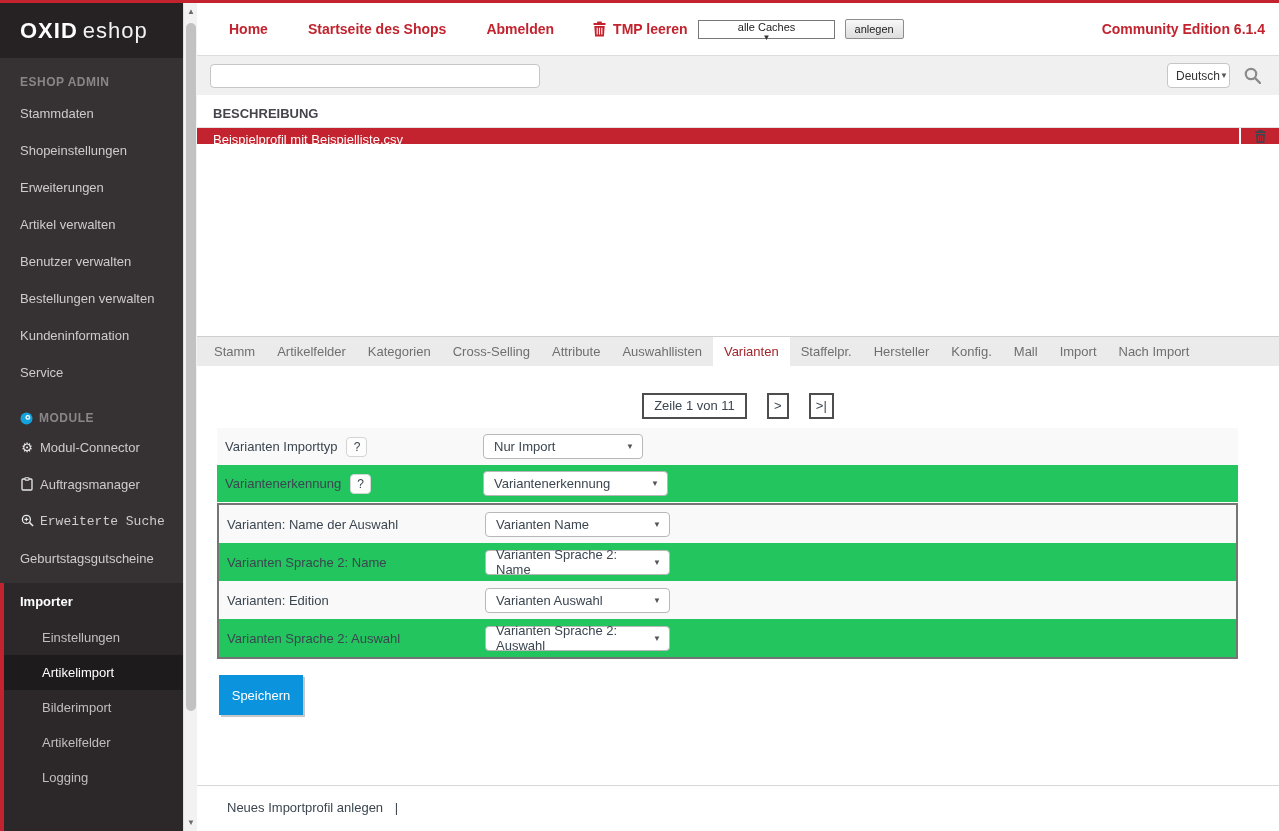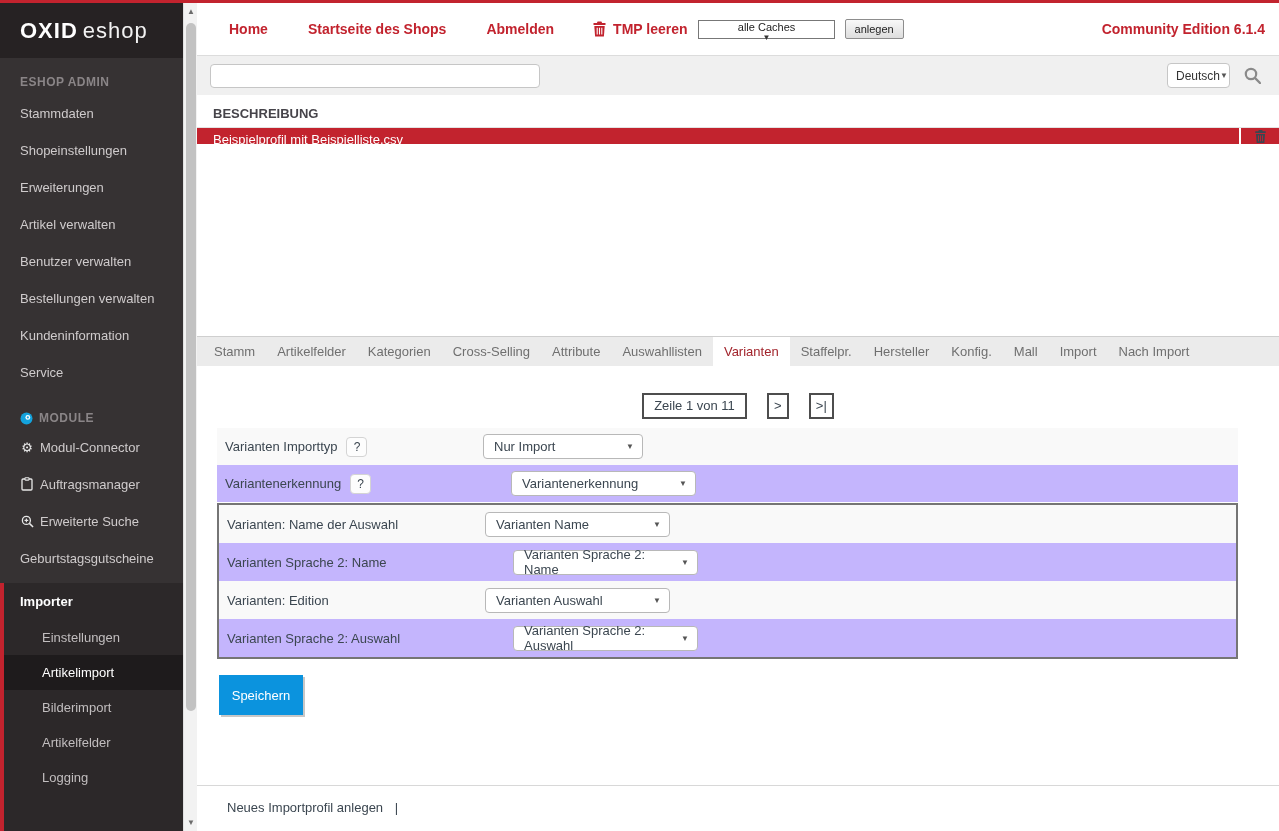--- a/index.html
+++ b/index.html
@@ -62,21 +62,21 @@
   .tab { padding:0 11px; line-height:30px; color:#6f6f6f; font-size:13px; cursor:pointer; white-space:nowrap; }
   .tab.active { background:#fff; color:#a2242c; }
 
   .pagination { margin-top:27px; flex:none; display:flex; justify-content:center; align-items:center; gap:20px; }
   .pg-status { border:2px solid #4d4d4d; height:26px; line-height:22px; padding:0 10px; font-size:13px; color:#3b4650; background:#fff; }
   .pg-btn { border:2px solid #4d4d4d; height:26px; line-height:22px; min-width:22px; text-align:center; padding:0 5px; font-size:13px; color:#3b4650; background:#fff; cursor:pointer; }
 
   .form { margin:9px 20px 0 20px; width:1021px; }
   .frow { height:37px; display:flex; align-items:center; padding-left:8px; }
   .frow.light { background:#f9f9f9; }
-  .frow.dark { background:#c4b5fd;gap:28px; }
+  .frow.dark { background:#22c55e; }
   .frow .lbl { width:258px; flex:none; display:flex; align-items:center; gap:9px; color:#3b4650; }
   .help { width:21px; height:20px; border:1px solid #d4d4d4; border-radius:4px; background:#fdfdfd; color:#3b4650;
           font-size:12px; display:flex; align-items:center; justify-content:center; cursor:pointer; }
   .sel { height:25px; background:#fff; border:1px solid #b8b8b8; border-radius:4px; display:flex; align-items:center;
          justify-content:space-between; padding:0 8px 0 10px; color:#3b4650; font-size:13px; cursor:pointer; }
   .sel .arr { font-size:8px; color:#555; margin-left:8px; }
   .sel.w160 { width:160px; }
   .sel.w185 { width:185px; }
   .group { border:2px solid #757575; margin-top:1px; }
   .group .frow { height:38px; }
@@ -126,21 +126,21 @@
         <span class="micon">⚙</span><span>Modul-Connector</span>
       </div>
       <div class="side-item" style="padding-left:18px;">
         <span class="micon">
           <svg width="12" height="14" viewBox="0 0 12 14" style="display:inline-block;vertical-align:-2px;">
               <rect x="1" y="2" width="10" height="11" rx="1" fill="none" stroke="#e8e8e8" stroke-width="1.3"></rect>
               <rect x="4" y="0.7" width="4" height="2.4" rx="0.6" fill="#363233" stroke="#e8e8e8" stroke-width="1.1"></rect>
             </svg>
         </span><span>Auftragsmanager</span>
       </div>
-      <div class="side-item" style="padding-left:18px;">
+      <div class="side-item" style="padding-left:18px;font-family:Liberation Mono, monospace;">
         <span class="micon">
           <svg width="13" height="13" viewBox="0 0 14 14" style="display:inline-block;vertical-align:-2px;">
               <circle cx="5.8" cy="5.8" r="4.3" fill="none" stroke="#e8e8e8" stroke-width="1.4"></circle>
               <path d="M9 9 L13 13" stroke="#e8e8e8" stroke-width="1.6"></path>
               <path d="M3.8 5.8 h4 M5.8 3.8 v4" stroke="#e8e8e8" stroke-width="1.2"></path>
             </svg>
         </span><span>Erweiterte Suche</span>
       </div>
       <div class="side-item">Geburtstagsgutscheine</div>
 

